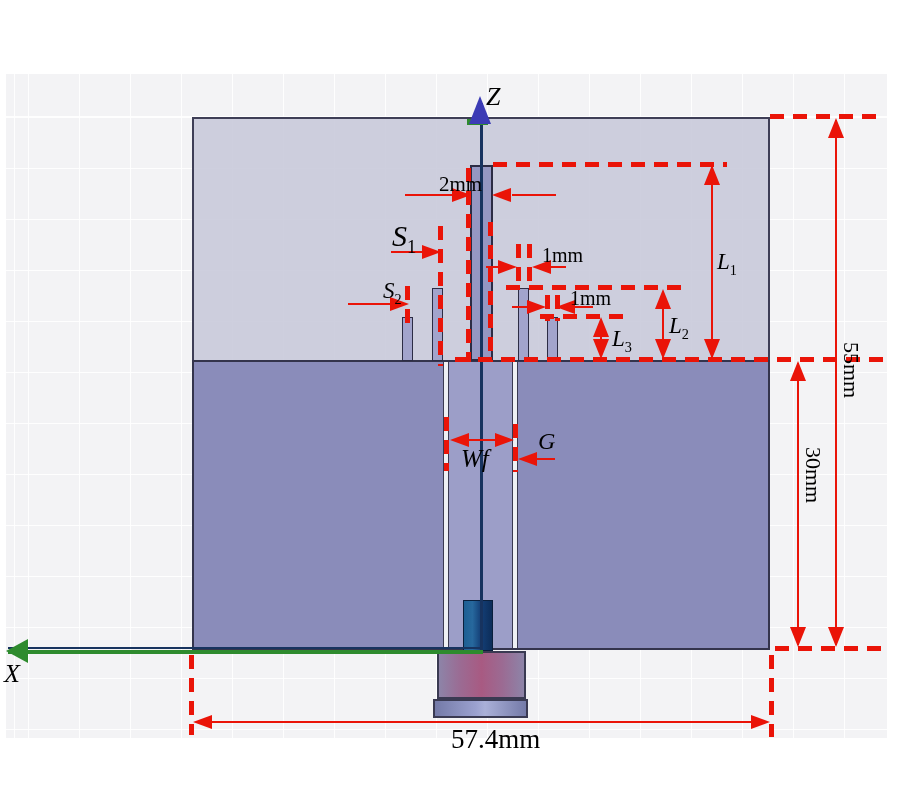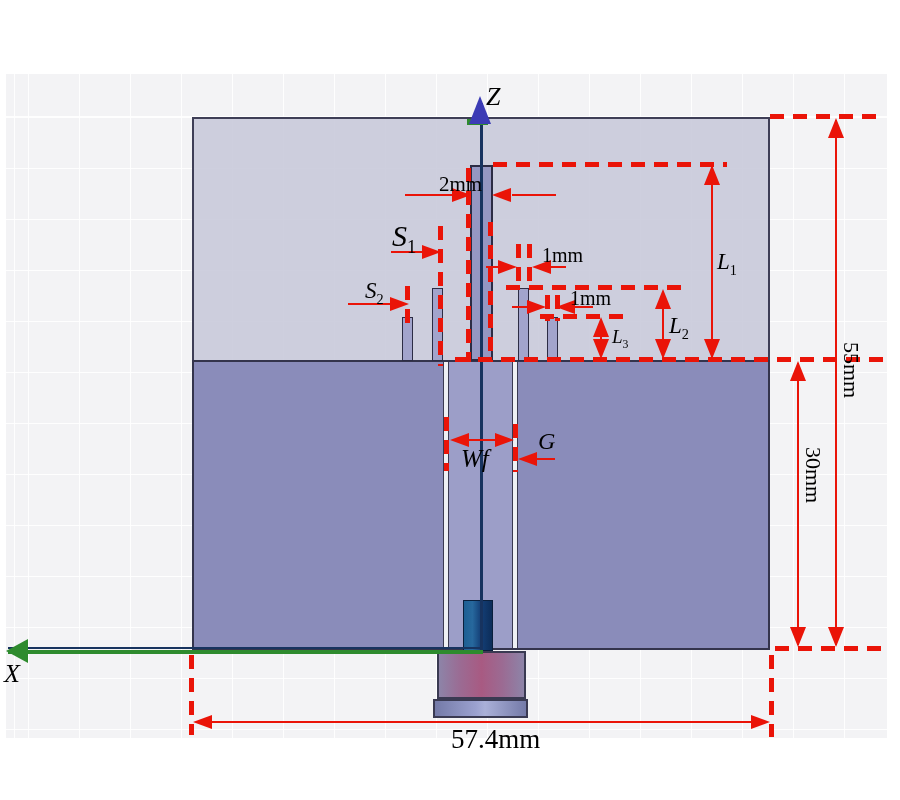--- a/index.html
+++ b/index.html
@@ -122,42 +122,42 @@
   <span class="el lbl it" style="left:392px;top:221px;font-size:30px;"><i>S</i><sub>1</sub></span>
 
   <div class="el rl" style="left:486px;top:266px;width:12px;height:2px;"></div>
   <div class="el ar ar-r" style="left:498px;top:260px;"></div>
   <div class="el ar ar-l" style="left:532px;top:260px;"></div>
   <div class="el rl" style="left:551px;top:266px;width:15px;height:2px;"></div>
   <span class="el lbl" style="left:542px;top:245px;font-size:20px;">1mm</span>
 
   <div class="el rl" style="left:348px;top:303px;width:43px;height:2px;"></div>
   <div class="el ar ar-r" style="left:390px;top:297px;"></div>
-  <span class="el lbl it" style="left:365px;top:279px;font-size:23px;"><i>S</i><sub>2</sub></span>
+  <span class="el lbl it" style="left:383px;top:279px;font-size:23px;"><i>S</i><sub>2</sub></span>
 
   <div class="el rl" style="left:512px;top:306px;width:15px;height:2px;"></div>
   <div class="el ar ar-r" style="left:527px;top:300px;"></div>
   <div class="el ar ar-l" style="left:556px;top:300px;"></div>
   <div class="el rl" style="left:575px;top:306px;width:18px;height:2px;"></div>
   <span class="el lbl" style="left:570px;top:288px;font-size:20px;">1mm</span>
 
   <div class="el ar ar-u" style="left:704px;top:165px;"></div>
   <div class="el rl" style="left:711px;top:167px;width:2px;height:191px;"></div>
   <div class="el ar ar-d" style="left:704px;top:339px;"></div>
   <span class="el lbl it" style="left:717px;top:250px;font-size:23px;"><i>L</i><sub>1</sub></span>
 
   <div class="el ar ar-u" style="left:655px;top:289px;"></div>
   <div class="el rl" style="left:662px;top:292px;width:2px;height:64px;"></div>
   <div class="el ar ar-d" style="left:655px;top:339px;"></div>
   <span class="el lbl it" style="left:669px;top:314px;font-size:23px;"><i>L</i><sub>2</sub></span>
 
   <div class="el ar ar-u" style="left:593px;top:317px;"></div>
   <div class="el rl" style="left:600px;top:330px;width:2px;height:10px;"></div>
   <div class="el ar ar-d" style="left:593px;top:339px;"></div>
-  <span class="el lbl it" style="left:612px;top:327px;font-size:19px;"><i>L</i><sub>3</sub></span>
+  <span class="el lbl it" style="left:612px;top:327px;font-size:23px;"><i>L</i><sub>3</sub></span>
 
   <div class="el ar ar-l" style="left:450px;top:433px;"></div>
   <div class="el rl" style="left:467px;top:439px;width:30px;height:2px;"></div>
   <div class="el ar ar-r" style="left:495px;top:433px;"></div>
   <span class="el lbl it" style="left:461px;top:446px;font-size:25px;">Wf</span>
 
   <div class="el ar ar-l" style="left:518px;top:452px;"></div>
   <div class="el rl" style="left:536px;top:458px;width:19px;height:2px;"></div>
   <span class="el lbl it" style="left:538px;top:429px;font-size:24px;">G</span>
 

